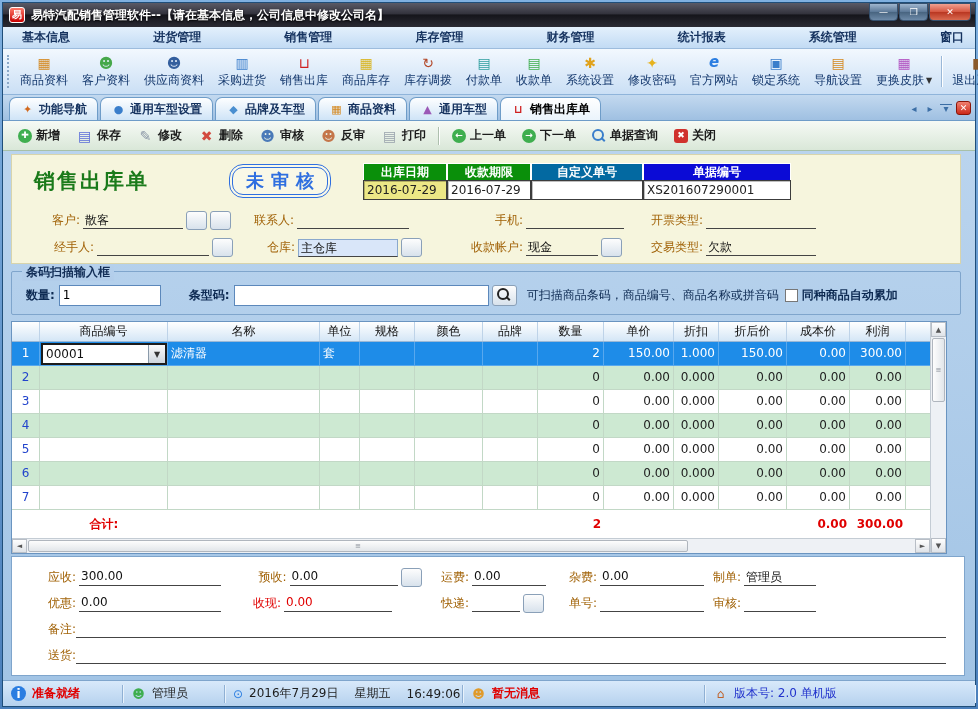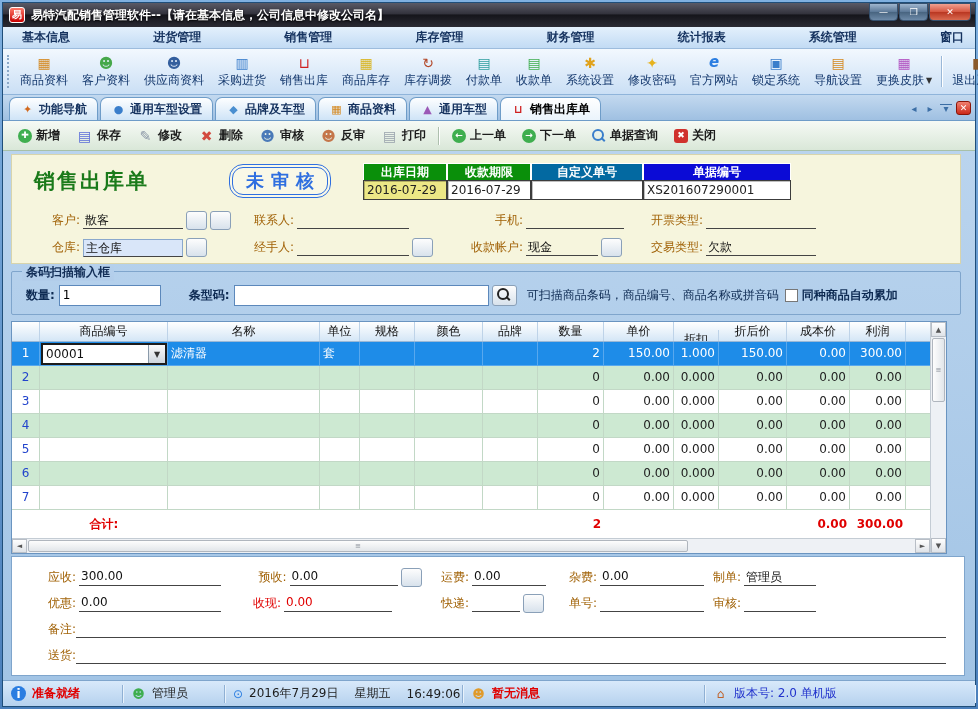--- a/index.html
+++ b/index.html
@@ -385,32 +385,32 @@
           <div class="fgroup" style="width:180px;" data-name="mobile-field">
             <span class="flabel" style="width:72px;" data-name="mobile-label">手机:</span>
             <span class="uval" style="width:98px;" data-name="mobile-input"></span>
           </div>
           <div class="fgroup" data-name="invoice-type-field">
             <span class="flabel" style="width:72px;" data-name="invoice-type-label">开票类型:</span>
             <span class="uval" style="width:110px;" data-name="invoice-type-input"></span>
           </div>
         </div>
         <div class="ffrow" data-name="form-row-2">
+          <div class="fgroup" style="width:215px;" data-name="handler-field">
+            <span class="flabel" style="width:58px;" data-name="handler-label">经手人:</span>
+            <span class="uval" style="width:112px;" data-name="handler-input"></span>
+            <span class="mini-btn" data-name="handler-pick-button">
+                  <span class="icon" data-name="handler-pick-icon"></span>
+                </span>
+          </div>
           <div class="fgroup" style="width:200px;" data-name="warehouse-field">
             <span class="flabel" style="width:44px;" data-name="warehouse-label">仓库:</span>
             <span class="uval combo-input" style="width:100px;" data-name="warehouse-input">主仓库</span>
             <span class="mini-btn" data-name="warehouse-undo-button">
                   <span class="icon" data-name="warehouse-undo-icon"></span>
-                </span>
-          </div>
-          <div class="fgroup" style="width:215px;" data-name="handler-field">
-            <span class="flabel" style="width:58px;" data-name="handler-label">经手人:</span>
-            <span class="uval" style="width:112px;" data-name="handler-input"></span>
-            <span class="mini-btn" data-name="handler-pick-button">
-                  <span class="icon" data-name="handler-pick-icon"></span>
                 </span>
           </div>
           <div class="fgroup" style="width:180px;" data-name="account-field">
             <span class="flabel" style="width:72px;" data-name="account-label">收款帐户:</span>
             <span class="uval" style="width:72px;" data-name="account-input">现金</span>
             <span class="mini-btn" data-name="account-pick-button">
                   <span class="icon" data-name="account-pick-icon"></span>
                 </span>
           </div>
           <div class="fgroup" data-name="trade-type-field">
@@ -442,21 +442,21 @@
           <div class="thead" data-name="table-header-row">
                 <div class="hcell num-col" data-name="row-number-header" style="width: 28px;"></div>
                 <div class="hcell" data-name="column-header-code" style="width: 128px;">商品编号</div>
                 <div class="hcell" data-name="column-header-name" style="width: 152px;">名称</div>
                 <div class="hcell" data-name="column-header-unit" style="width: 40px;">单位</div>
                 <div class="hcell" data-name="column-header-spec" style="width: 55px;">规格</div>
                 <div class="hcell" data-name="column-header-color" style="width: 68px;">颜色</div>
                 <div class="hcell" data-name="column-header-brand" style="width: 55px;">品牌</div>
                 <div class="hcell" data-name="column-header-qty" style="width: 66px;">数量</div>
                 <div class="hcell" data-name="column-header-price" style="width: 70px;">单价</div>
-                <div class="hcell" data-name="column-header-discount" style="width: 45px; margin-top: 8px;">折扣</div>
+                <div class="hcell" data-name="column-header-discount" style="width: 45px;">折扣</div>
                 <div class="hcell" data-name="column-header-discounted" style="width: 68px;">折后价</div>
                 <div class="hcell" data-name="column-header-cost" style="width: 63px;">成本价</div>
                 <div class="hcell" data-name="column-header-profit" style="width: 56px;">利润</div>
                 <div class="hcell filler" data-name="header-filler"></div>
               </div>
           <div data-name="table-body">
                 <div class="trow sel" data-name="table-row-1">
                   <div class="tcell num-col" data-name="row-number-cell" style="width: 28px;">1</div>
                   <div class="tcell editor-cell" data-name="cell-code" style="width: 128px;">
                     <div class="editor" data-name="code-editor">

